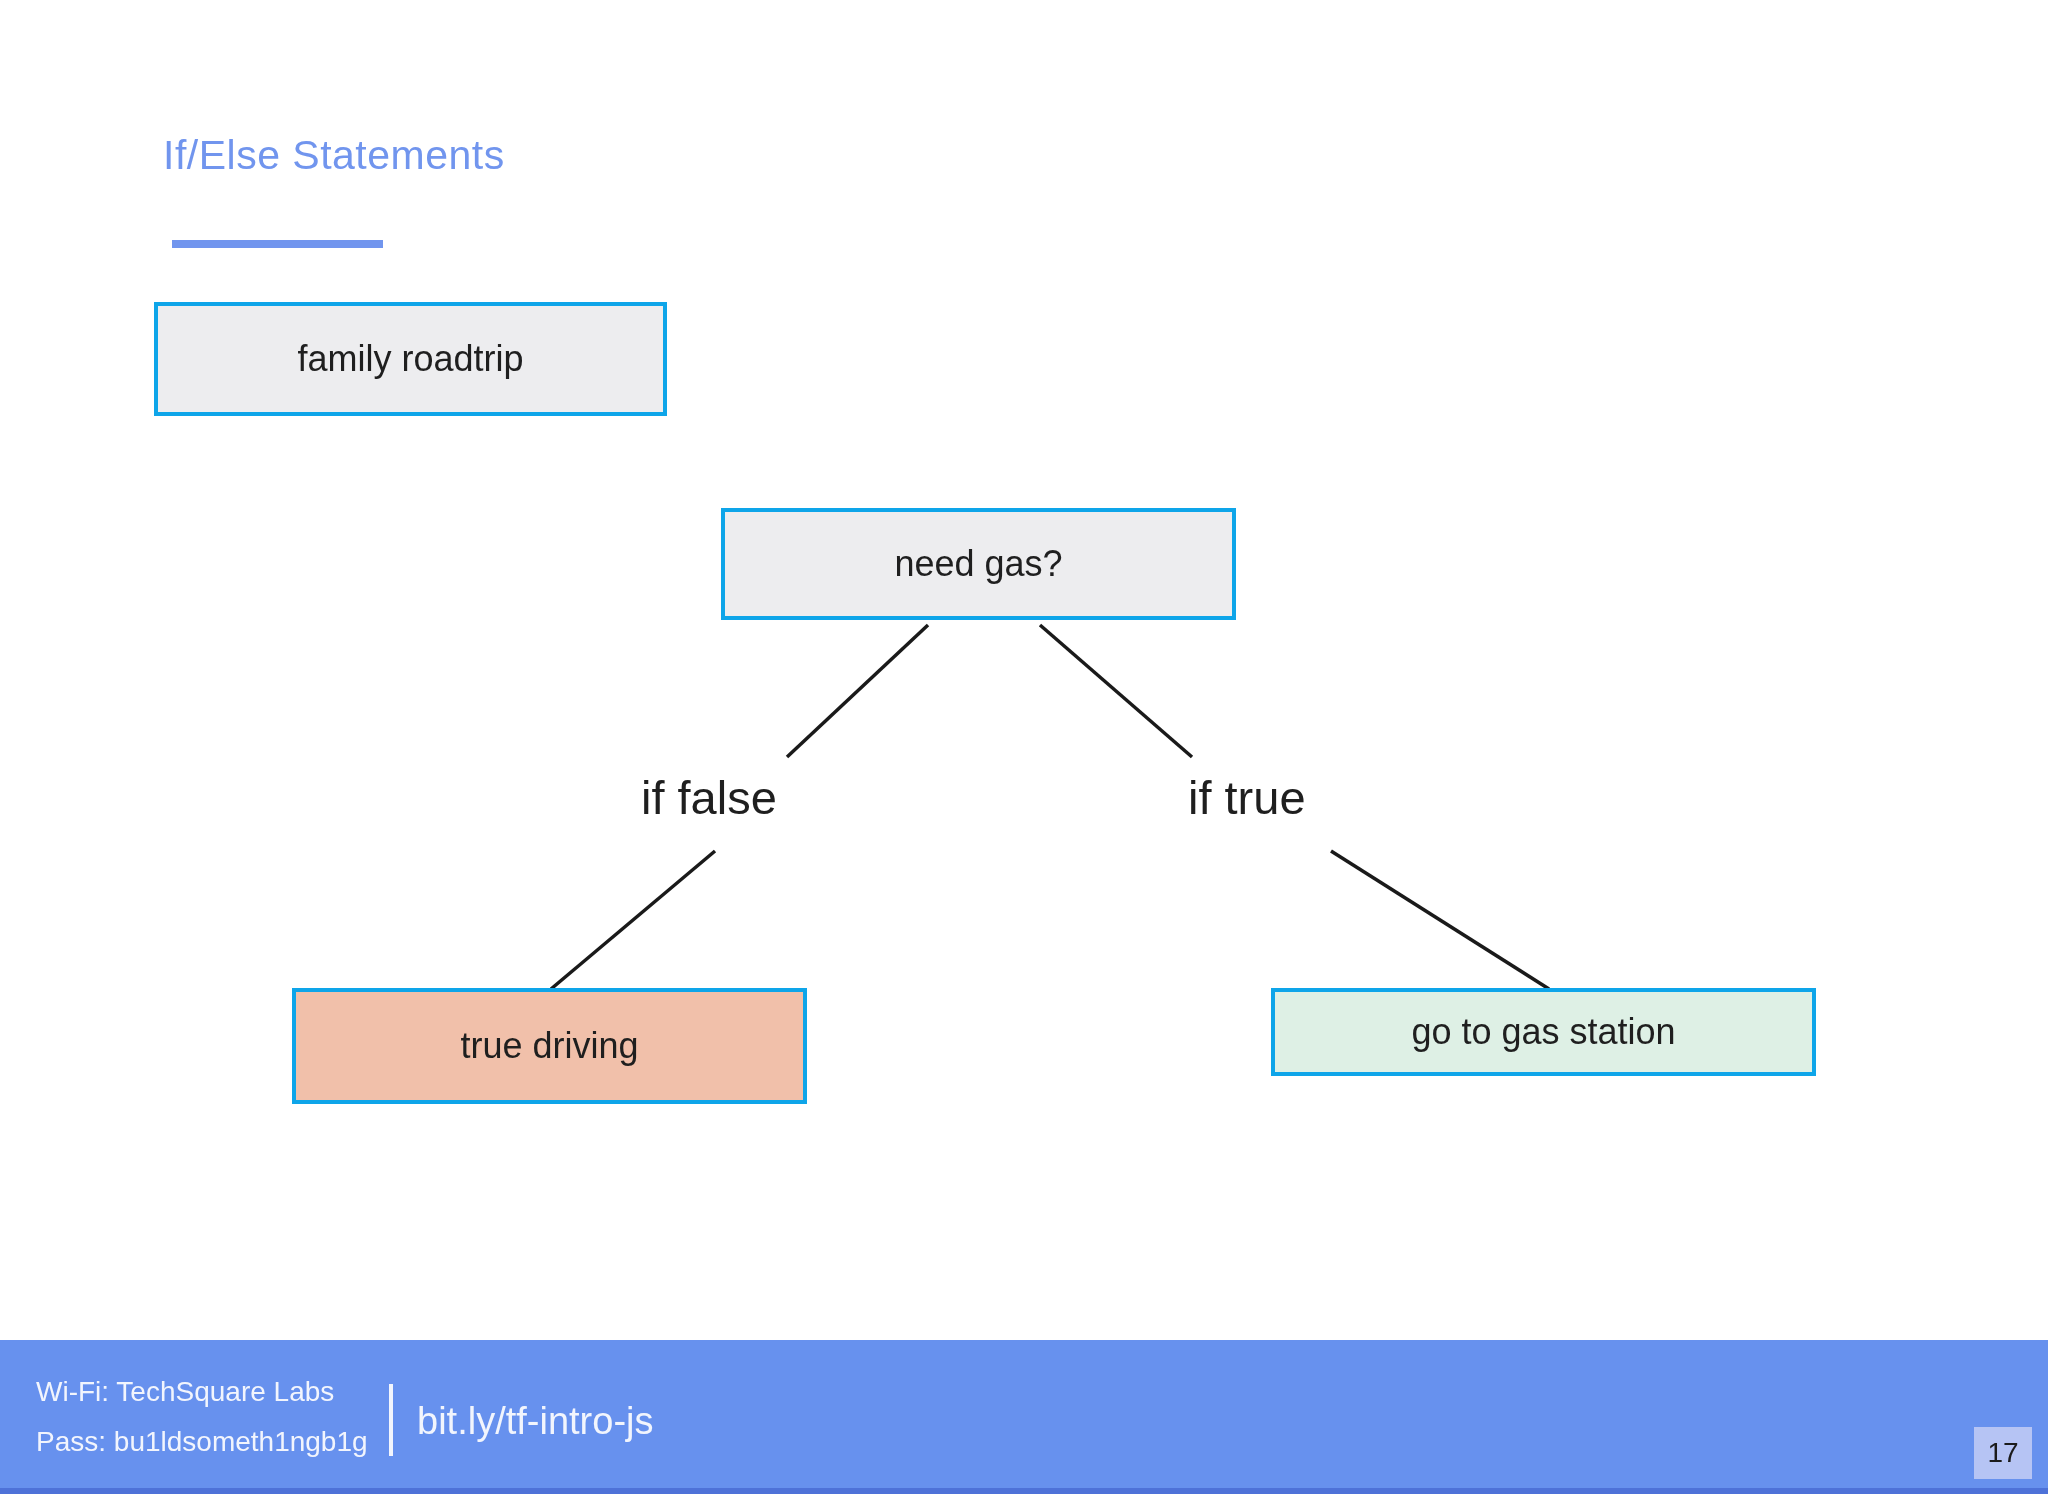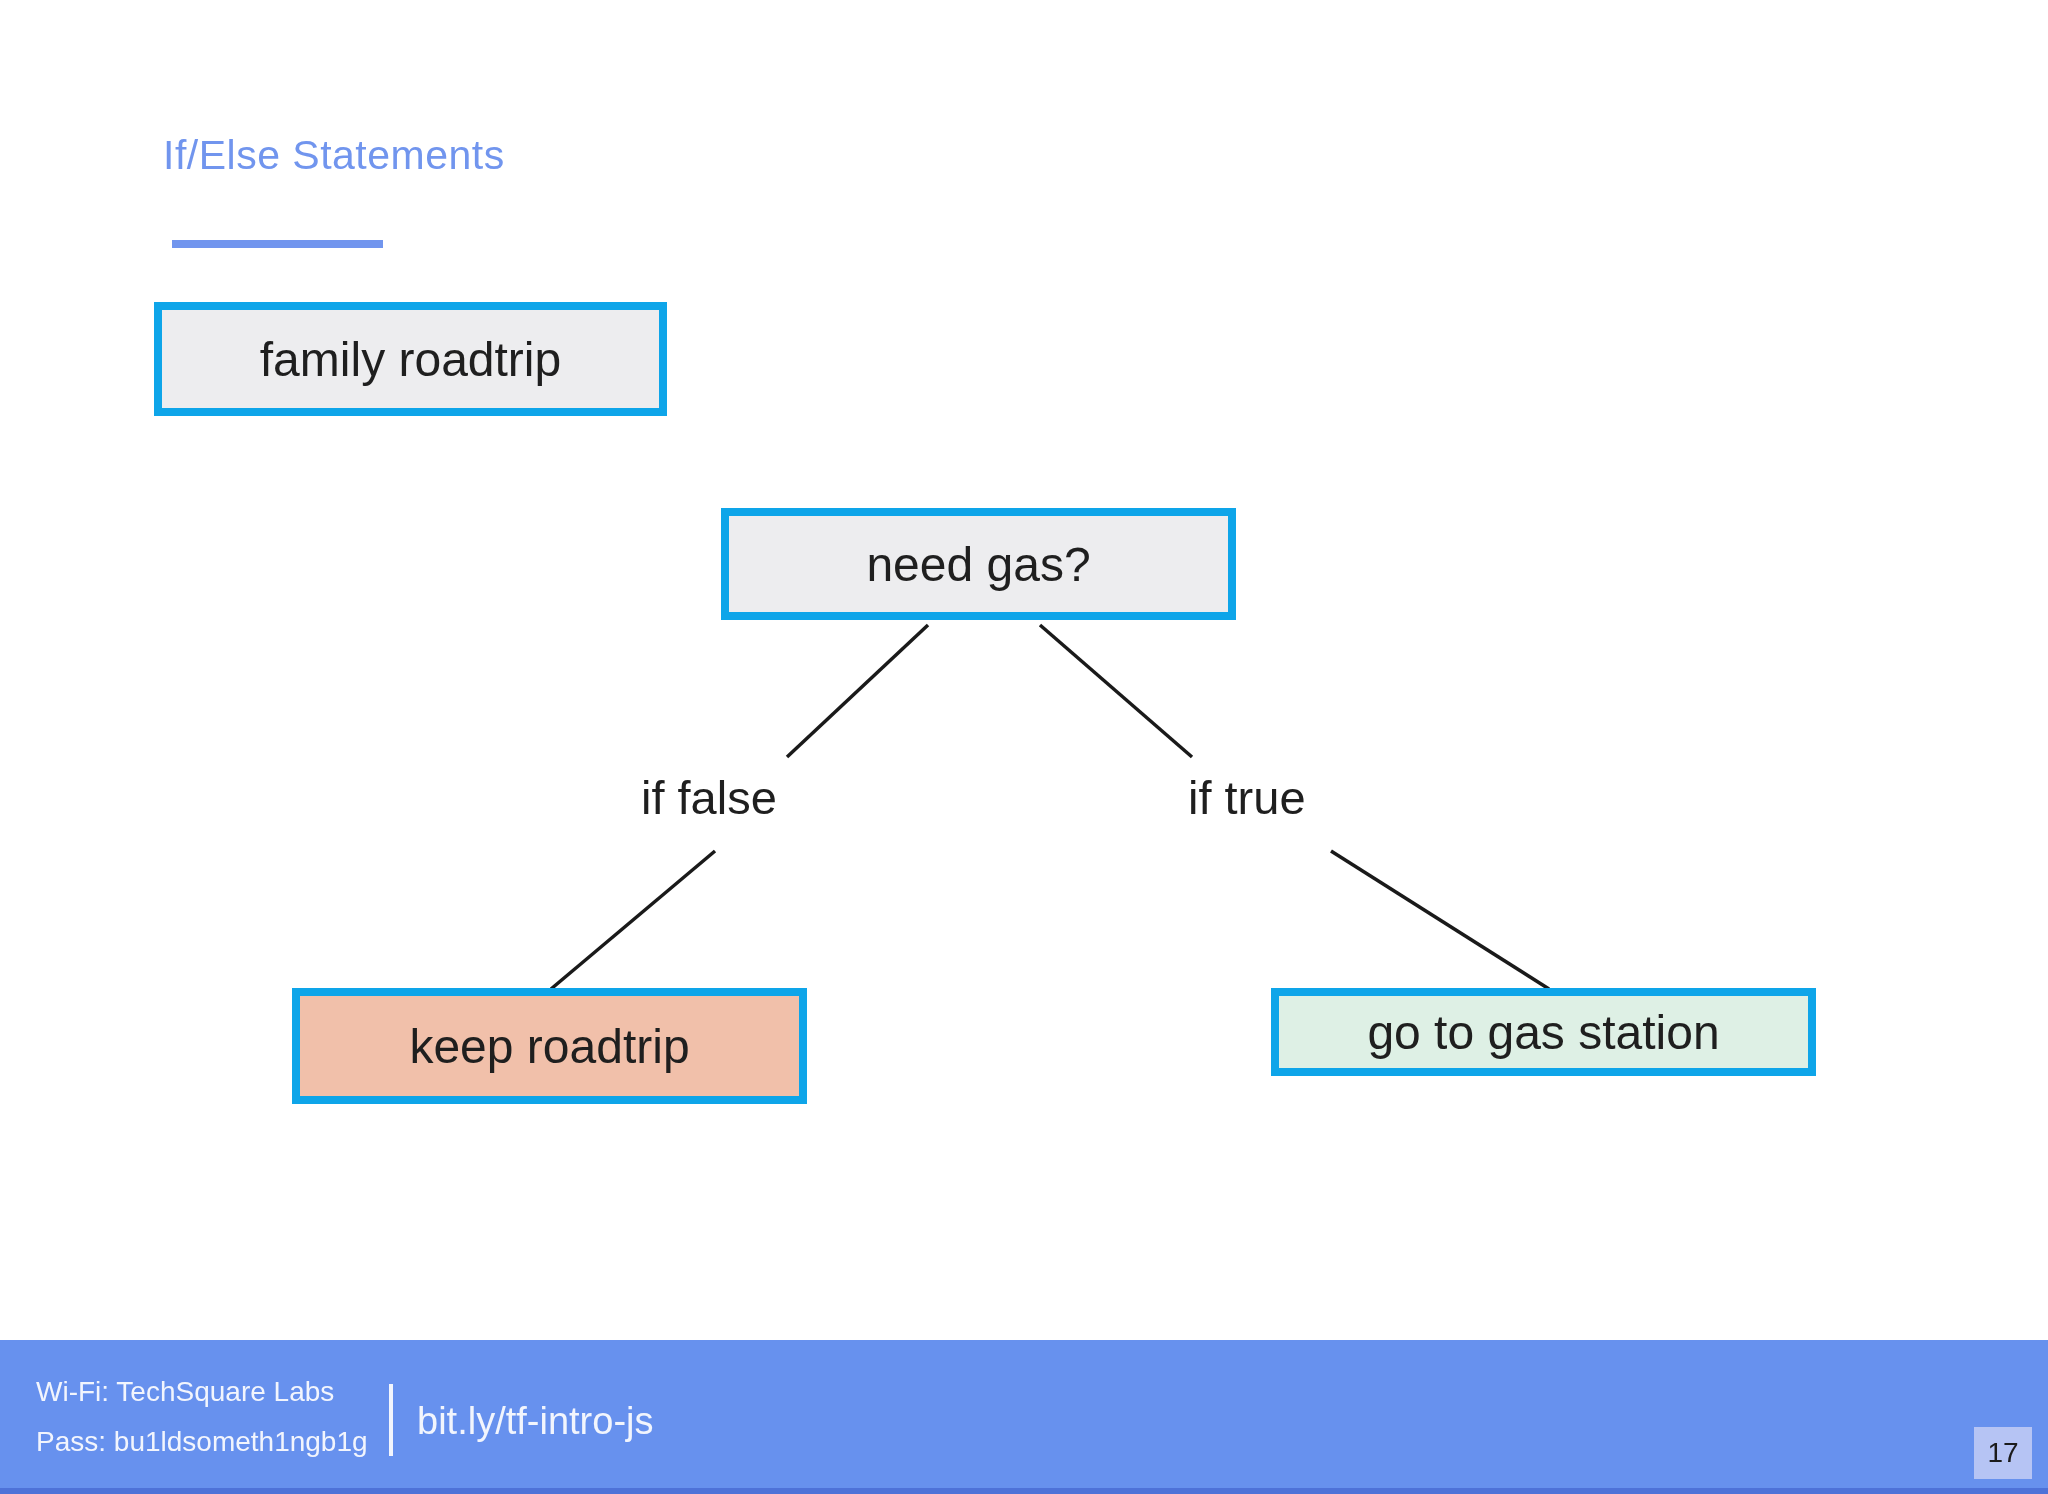--- a/index.html
+++ b/index.html
@@ -32,25 +32,25 @@
     top: 240px;
     width: 211px;
     height: 8px;
     background: #7195ee;
   }
 
   
   .node {
     position: absolute;
     box-sizing: border-box;
-    border: 8px solid #0ea5e9;
+    border: 4px solid #0ea5e9;
     display: flex;
     align-items: center;
     justify-content: center;
-    font-size: 48px;
+    font-size: 36px;
     color: #1f1f1f;
   }
   .node-gray   { background: #ededef; }
   .node-salmon { background: #f1c0aa; }
   .node-green  { background: #def0e5; }
 
   .node-family-roadtrip  { left: 154px;  top: 302px; width: 513px; height: 114px; }
   .node-need-gas         { left: 721px;  top: 508px; width: 515px; height: 112px; }
   .node-keep-driving     { left: 292px;  top: 988px; width: 515px; height: 116px; }
   .node-go-to-gas        { left: 1271px; top: 988px; width: 545px; height: 88px; }
@@ -145,21 +145,21 @@
 
   <div class="node node-gray node-need-gas">
     <span>need gas?</span>
   </div>
 
   <div class="branch-label branch-label-false">if false</div>
 
   <div class="branch-label branch-label-true">if true</div>
 
   <div class="node node-salmon node-keep-driving">
-    <span>keep roadtrip</span>
+    <span>true driving</span>
   </div>
 
   <div class="node node-green node-go-to-gas">
     <span>go to gas station</span>
   </div>
 
   <div class="footer">
     <div class="footer-text footer-wifi">Wi-Fi: TechSquare Labs</div>
     <div class="footer-text footer-pass">Pass: bu1ldsometh1ngb1g</div>
     <div class="footer-divider"></div>

